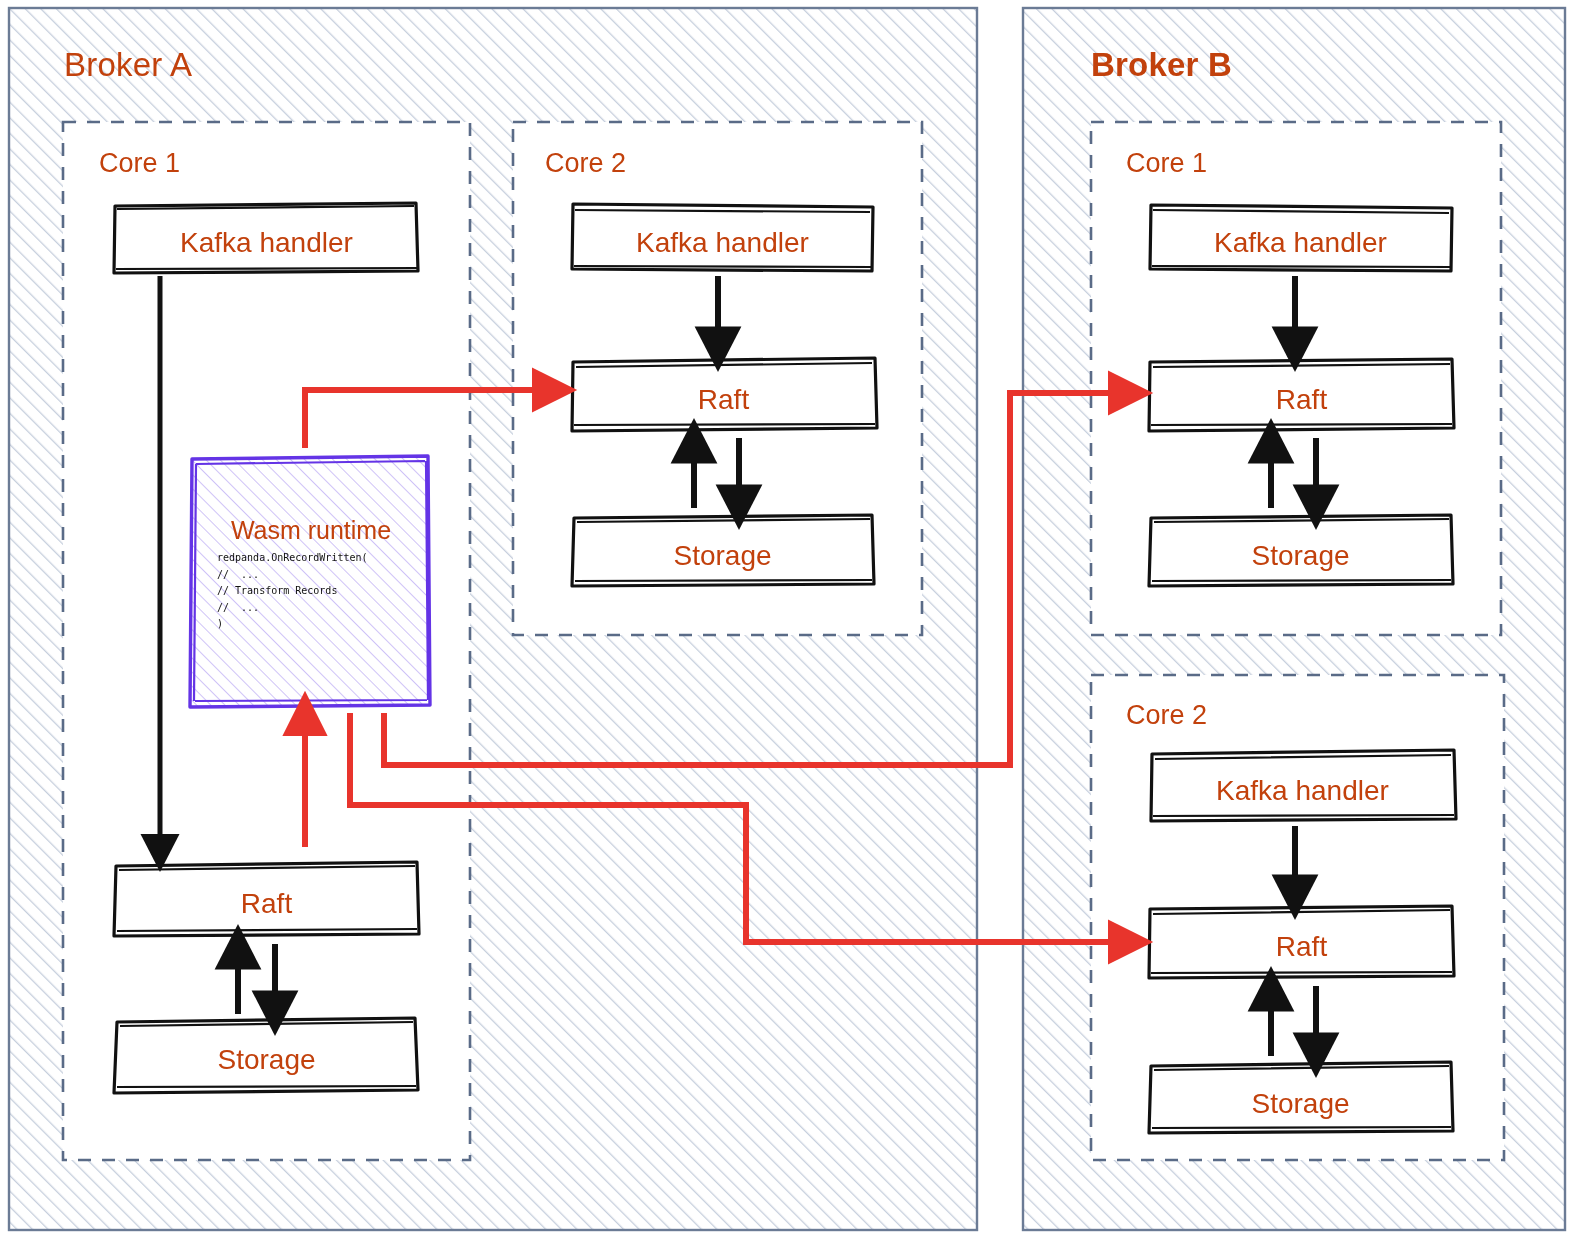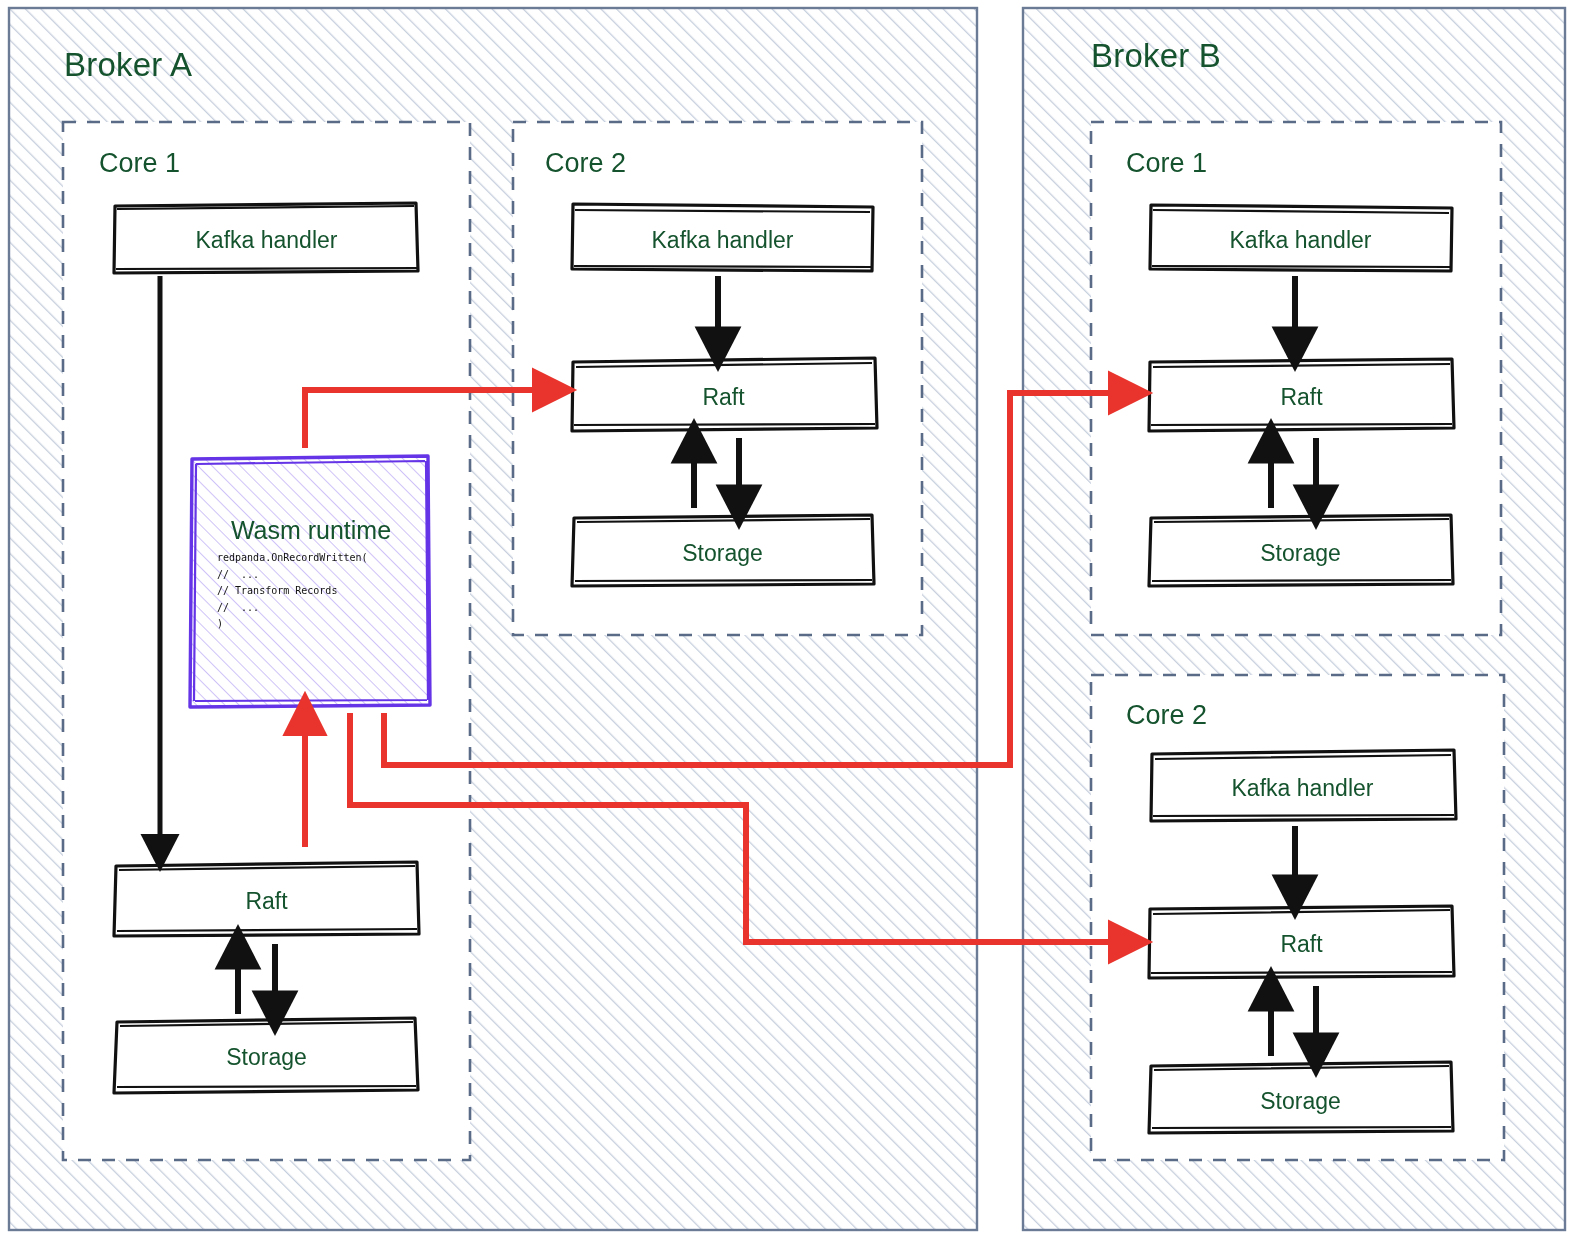--- a/index.html
+++ b/index.html
@@ -1,22 +1,22 @@
 <!DOCTYPE html>
 <html><head>
 <meta charset="utf-8">
 <style>
   html,body{margin:0;padding:0;background:#ffffff;}
   body{font-family:"Liberation Sans",sans-serif;}
   #stage{position:relative;width:1573px;height:1242px;overflow:hidden;background:#fff;}
   svg.layer{position:absolute;left:0;top:0;width:1573px;height:1242px;}
-  .lbl{position:absolute;color:#14532d;white-space:nowrap;}
+  .lbl{position:absolute;color:#c2410c;white-space:nowrap;}
   .broker-title{font-size:33px;letter-spacing:.2px;}
   .core-title{font-size:27px;text-align:center;}
-  .box-label{font-size:23px;}
+  .box-label{font-size:28px;}
   .wasm-title{font-size:25px;}
   .wasm-code{font-family:"DejaVu Sans Mono","Liberation Mono",monospace;font-size:10px;line-height:16.5px;color:#111;white-space:pre;}
 </style>
 </head>
 <body>
 
 <div id="stage">
 
   <svg class="layer" viewBox="0 0 1573 1242">
     <defs>
@@ -161,21 +161,21 @@
     </g>
     <g>
       <path d="M384,713 L384,765 L1010,765 L1010,393 L1128,393" fill="none" stroke="#e8342c" stroke-width="6" marker-end="url(#ahRed)"></path>
     </g>
     <g>
       <path d="M350,713 L350,805 L746,805 L746,942 L1128,942" fill="none" stroke="#e8342c" stroke-width="6" marker-end="url(#ahRed)"></path>
     </g>
   </svg>
 
   <div class="lbl broker-title" style="left:64px;top:46px;">Broker A</div>
-  <div class="lbl broker-title" style="left:1091px;top:37px;">Broker B</div>
+  <div class="lbl broker-title" style="left:1091px;top:46px;font-weight:bold;">Broker B</div>
 
   <div class="lbl core-title" style="left:99px;top:148px;">Core 1</div>
   <div class="lbl core-title" style="left:545px;top:148px;">Core 2</div>
   <div class="lbl core-title" style="left:1126px;top:148px;">Core 1</div>
   <div class="lbl core-title" style="left:1126px;top:700px;">Core 2</div>
 
   <div class="lbl box-label" style="left:115px;top:227px;width:303px;text-align:center;">Kafka handler</div>
   <div class="lbl box-label" style="left:115px;top:888px;width:303px;text-align:center;">Raft</div>
   <div class="lbl box-label" style="left:115px;top:1044px;width:303px;text-align:center;">Storage</div>
 

